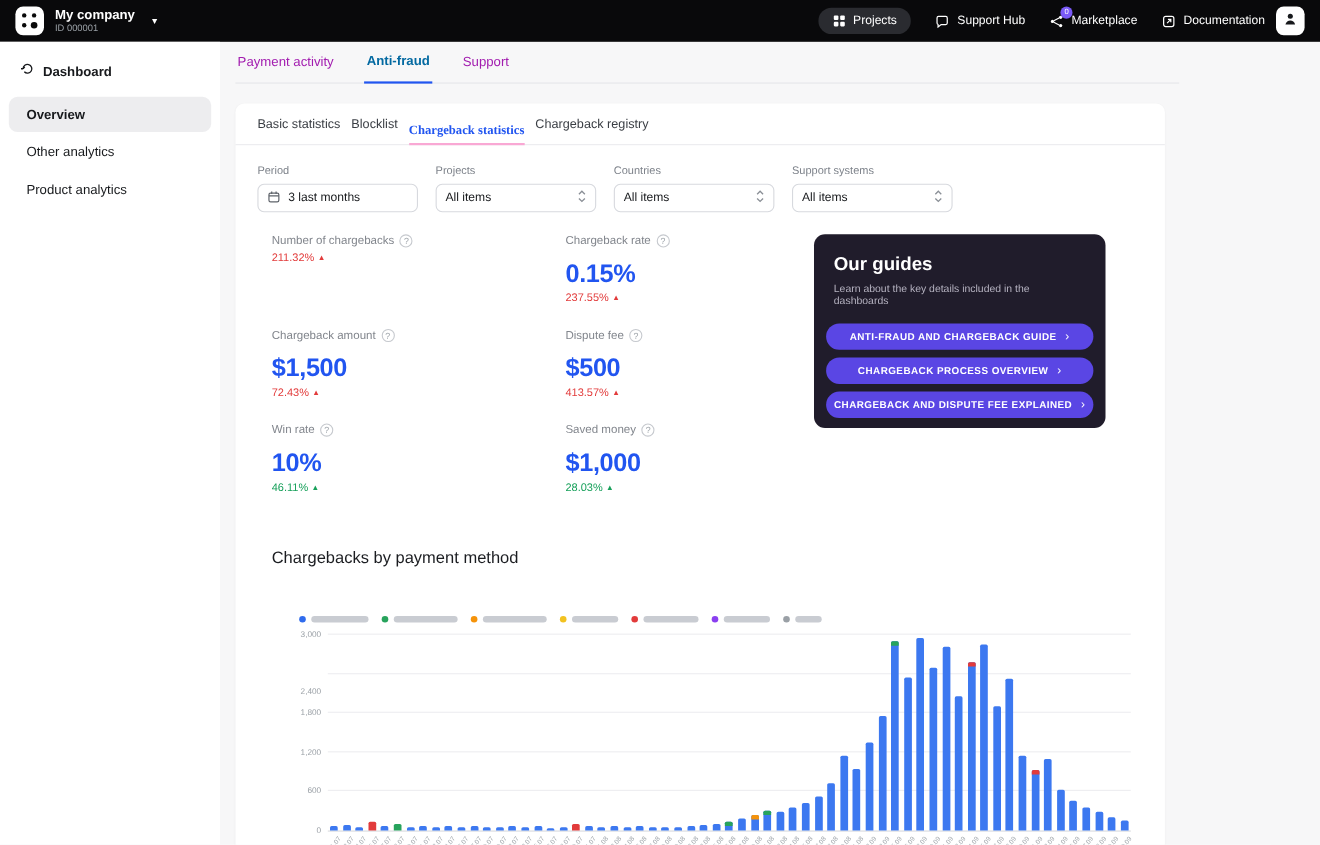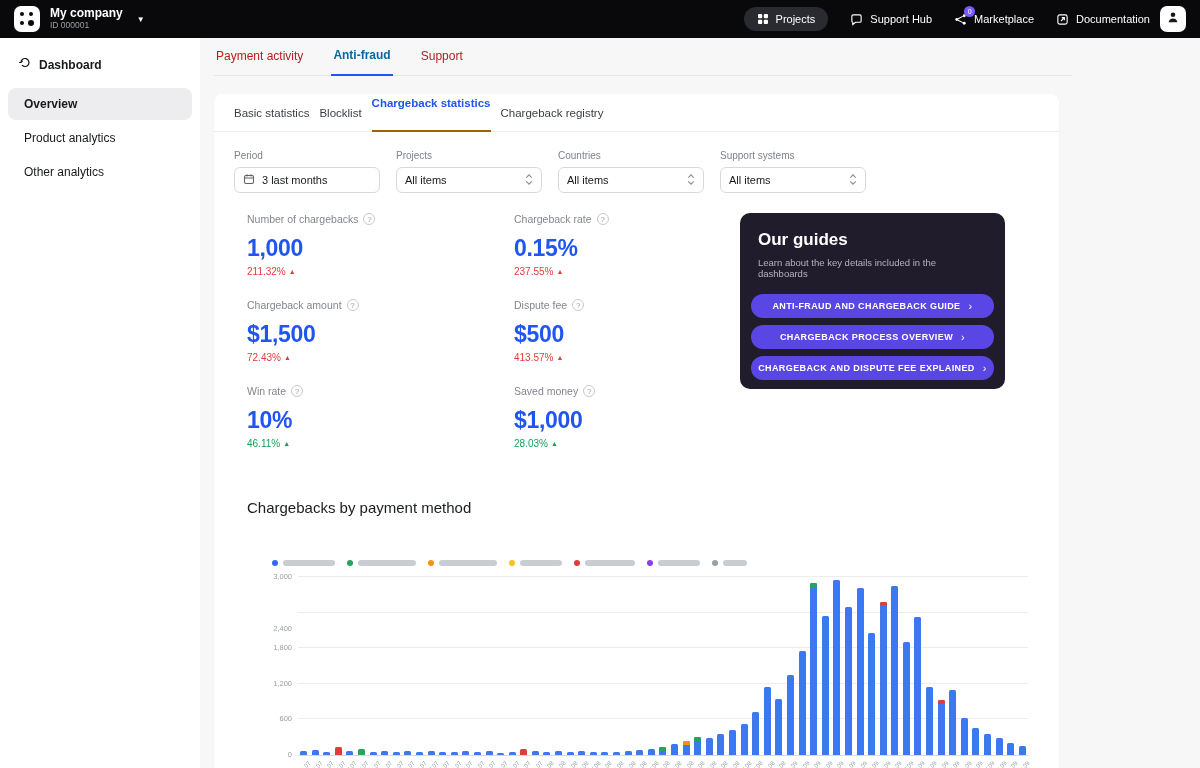--- a/index.html
+++ b/index.html
@@ -27,27 +27,27 @@
 
   
   .layout { display:flex; height:730px; }
   .sidebar { width:200px; background:#fff; padding-top:10px; flex-shrink:0; }
   .sidebar-header { display:flex; align-items:flex-end; gap:8px; padding:8px 18px 14px; font-size:12px; font-weight:700; cursor:pointer; }
   .side-item { margin:2px 8px; padding:9px 16px; border-radius:8px; font-size:12px; color:#17191c; cursor:pointer; }
   .side-item.active { background:#ededef; font-weight:700; }
 
   .main { flex:1; padding-left:14px; }
   .tabs-row { display:flex; gap:26px; height:38px; align-items:flex-end; border-bottom:1px solid #e5e6e9; width:858px; }
-  .tab { font-size:12px; color:#b91c1c; padding:0 2px 12px; cursor:pointer; }
+  .tab { font-size:12px; color:#a21caf; padding:0 2px 12px; cursor:pointer; }
   .tab.active { color:#0369a1; font-weight:700; border-bottom:2px solid #2155f0; margin-bottom:-1px; }
 
   .card { width:845px; background:#fff; border-radius:8px; margin-top:18px; box-shadow:0 1px 2px rgba(0,0,0,.05); padding-bottom:30px; }
   .subtabs { display:flex; gap:10px; padding:0 20px; border-bottom:1px solid #ececef; height:38px; align-items:flex-end; }
   .subtab { font-size:11.5px; color:#3a3e44; padding-bottom:12px; cursor:pointer; }
-  .subtab.active { color:#2155f0; font-weight:700; border-bottom:2px solid #a16207; margin-bottom:-1px; padding-bottom:21px; }
+  .subtab.active { color:#2155f0; font-weight:700; border-bottom:2px solid #f9a8d4; margin-bottom:-1px; padding-bottom:5px;font-family:Liberation Serif, serif; }
 
   
   .filters { display:flex; gap:16px; padding:18px 20px 4px; }
   .filter { display:flex; flex-direction:column; gap:6px; }
   .filter-label { font-size:10px; color:#7d828a; }
   .control { width:146px; height:26px; border:1px solid #d7d9de; border-radius:6px; display:flex; align-items:center; gap:7px; padding:0 8px; font-size:11px; color:#17191c; background:#fff; cursor:pointer; }
   .control .grow { flex:1; }
 
   
   .stats-row { display:flex; padding:16px 0 0 33px; }
@@ -158,22 +158,22 @@
     <div class="sidebar-header">
       <span>
         <svg width="13" height="13" viewBox="0 0 14 14" fill="none" stroke="#17191c" stroke-width="1.3">
             <path d="M3.2 7a4.3 4.3 0 1 1 1.2 3M3.2 7H1.2M3.2 7l1.7-1.8"></path>
           </svg>
       </span>
       <span>Dashboard</span>
     </div>
     <div id="sidebar-items">
         <div class="side-item active">Overview</div>
+        <div class="side-item">Other analytics</div>
         <div class="side-item">Product analytics</div>
-        <div class="side-item">Other analytics</div>
       </div>
   </div>
 
   <div class="main">
     <div class="tabs-row" id="top-tabs">
         <div class="tab">Payment activity</div>
         <div class="tab active">Anti-fraud</div>
         <div class="tab">Support</div>
       </div>
 
@@ -229,21 +229,20 @@
           </div>
         </div>
 
       <div class="stats-row">
         <div class="stats-grid" id="stats-grid">
             <div class="stat">
               <div class="stat-label">
                 <span>Number of chargebacks</span>
                 <span class="qmark">?</span>
               </div>
-              <div class="stat-value">1,000</div>
               <div class="stat-delta neg">
                 <span>211.32%</span>
                 <span class="arr">▲</span>
               </div>
             </div>
             <div class="stat">
               <div class="stat-label">
                 <span>Chargeback rate</span>
                 <span class="qmark">?</span>
               </div>

